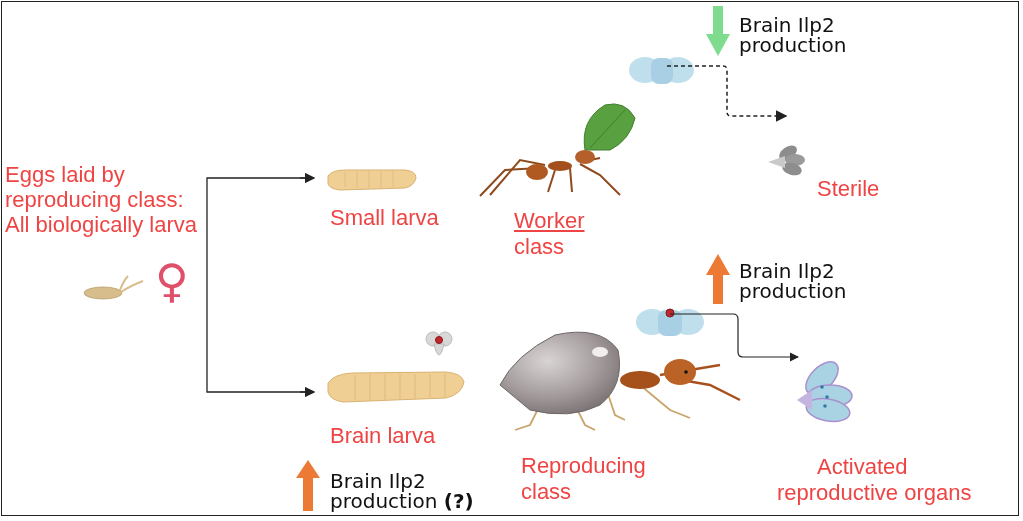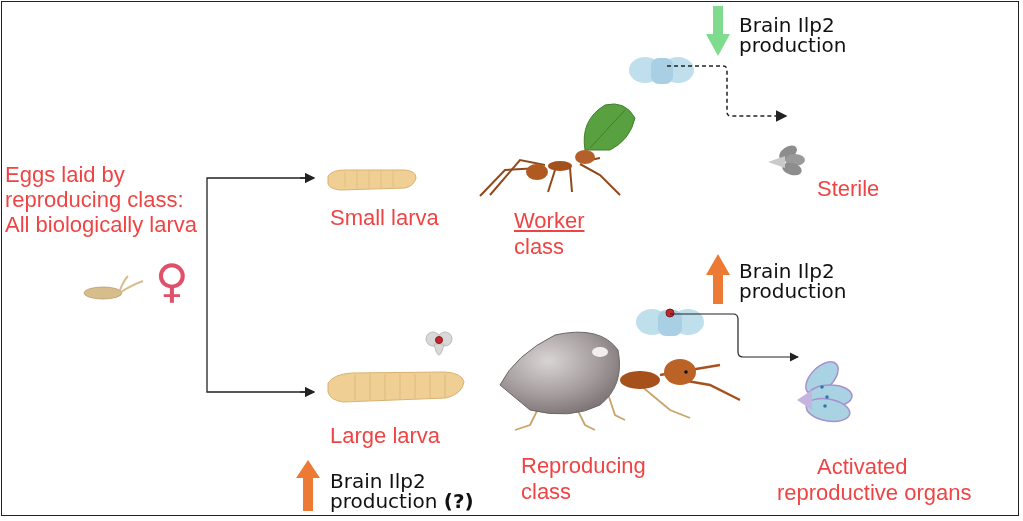--- a/index.html
+++ b/index.html
@@ -157,21 +157,21 @@
     <circle cx="825" cy="406" r="1.8" fill="#2f7ba8"></circle>
   </g>
 </svg>
 
 <div class="lbl" style="left:5px;top:162px;">Eggs laid by</div>
 <div class="lbl" style="left:5px;top:187px;">reproducing class:</div>
 <div class="lbl" style="left:5px;top:212px;">All biologically larva</div>
 <div style="position:absolute;left:155px;top:256px;font-size:46px;line-height:50px;color:#e0506a;font-family:'DejaVu Sans',sans-serif;">♀</div>
 
 <div class="lbl" style="left:330px;top:205px;">Small larva</div>
-<div class="lbl" style="left:330px;top:423px;">Large larva</div>
+<div class="lbl" style="left:330px;top:423px;">Brain larva</div>
 
 <div class="lbl" style="left:514px;top:208px;text-decoration:underline;">Worker</div>
 <div class="lbl" style="left:514px;top:234px;">class</div>
 <div class="lbl" style="left:521px;top:453px;text-align:right;">Reproducing</div>
 <div class="lbl" style="left:521px;top:479px;">class</div>
 
 <div class="lbl" style="left:817px;top:176px;">Sterile</div>
 <div class="lbl" style="left:817px;top:454px;">Activated</div>
 <div class="lbl" style="left:777px;top:480px;">reproductive organs</div>
 

